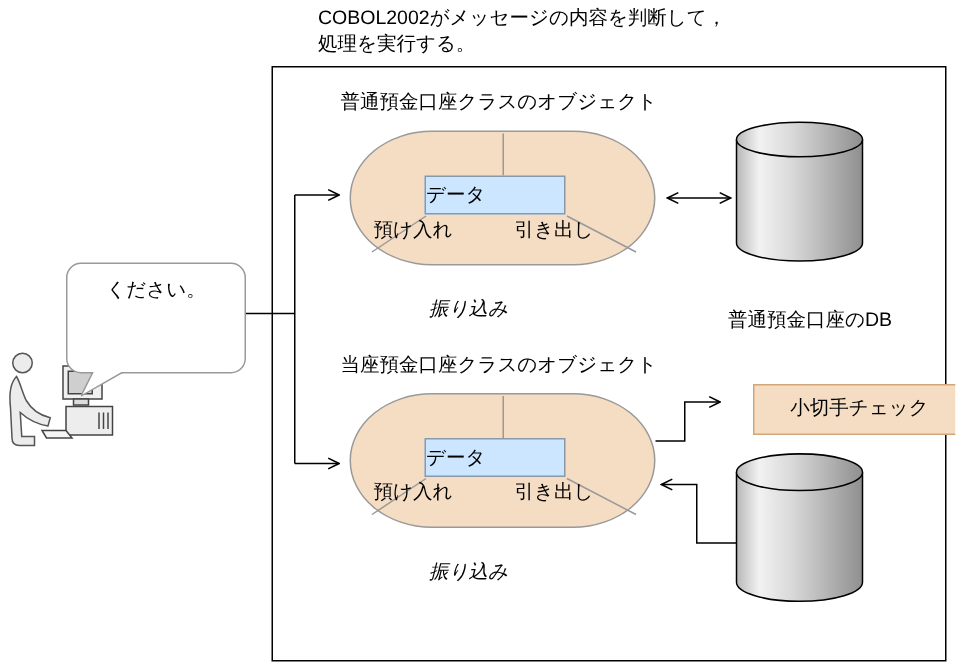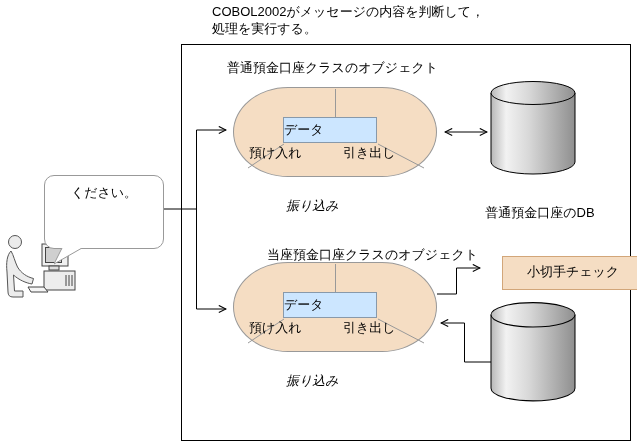--- a/index.html
+++ b/index.html
@@ -115,21 +115,21 @@
         <stop offset="18%" stop-color="#f2f2f2"></stop>
         <stop offset="45%" stop-color="#d8d8d8"></stop>
         <stop offset="100%" stop-color="#8f8f8f"></stop>
       </linearGradient>
     </defs>
     <path d="M2,13 V82 a42,12 0 0 0 84,0 V13" fill="url(#cylgrad)" stroke="#000"></path>
     <ellipse cx="44" cy="13" rx="42" ry="11.5" fill="url(#cylgrad)" stroke="#000"></ellipse>
   </svg>
   <div class="db-label db-label-upper">普通預金口座のDB</div>
 
-  <div class="obj-title" style="left:227px;top:246px;margin-left:40px;">当座預金口座クラスのオブジェクト</div>
+  <div class="obj-title" style="left:227px;top:234px;">当座預金口座クラスのオブジェクト</div>
   <div class="obj obj-lower">
     <svg class="dividers" width="204" height="90" viewBox="0 0 204 90">
       <path d="M101.5,1 V29" fill="none" stroke="#999"></path>
       <path d="M50,56 L14,80" fill="none" stroke="#999"></path>
       <path d="M144,56 L190,80" fill="none" stroke="#999"></path>
     </svg>
     <div class="m-label m-deposit">預け入れ</div>
     <div class="m-label m-withdraw">引き出し</div>
     <div class="data-box">データ</div>
     <div class="m-label m-transfer">振り込み</div>

